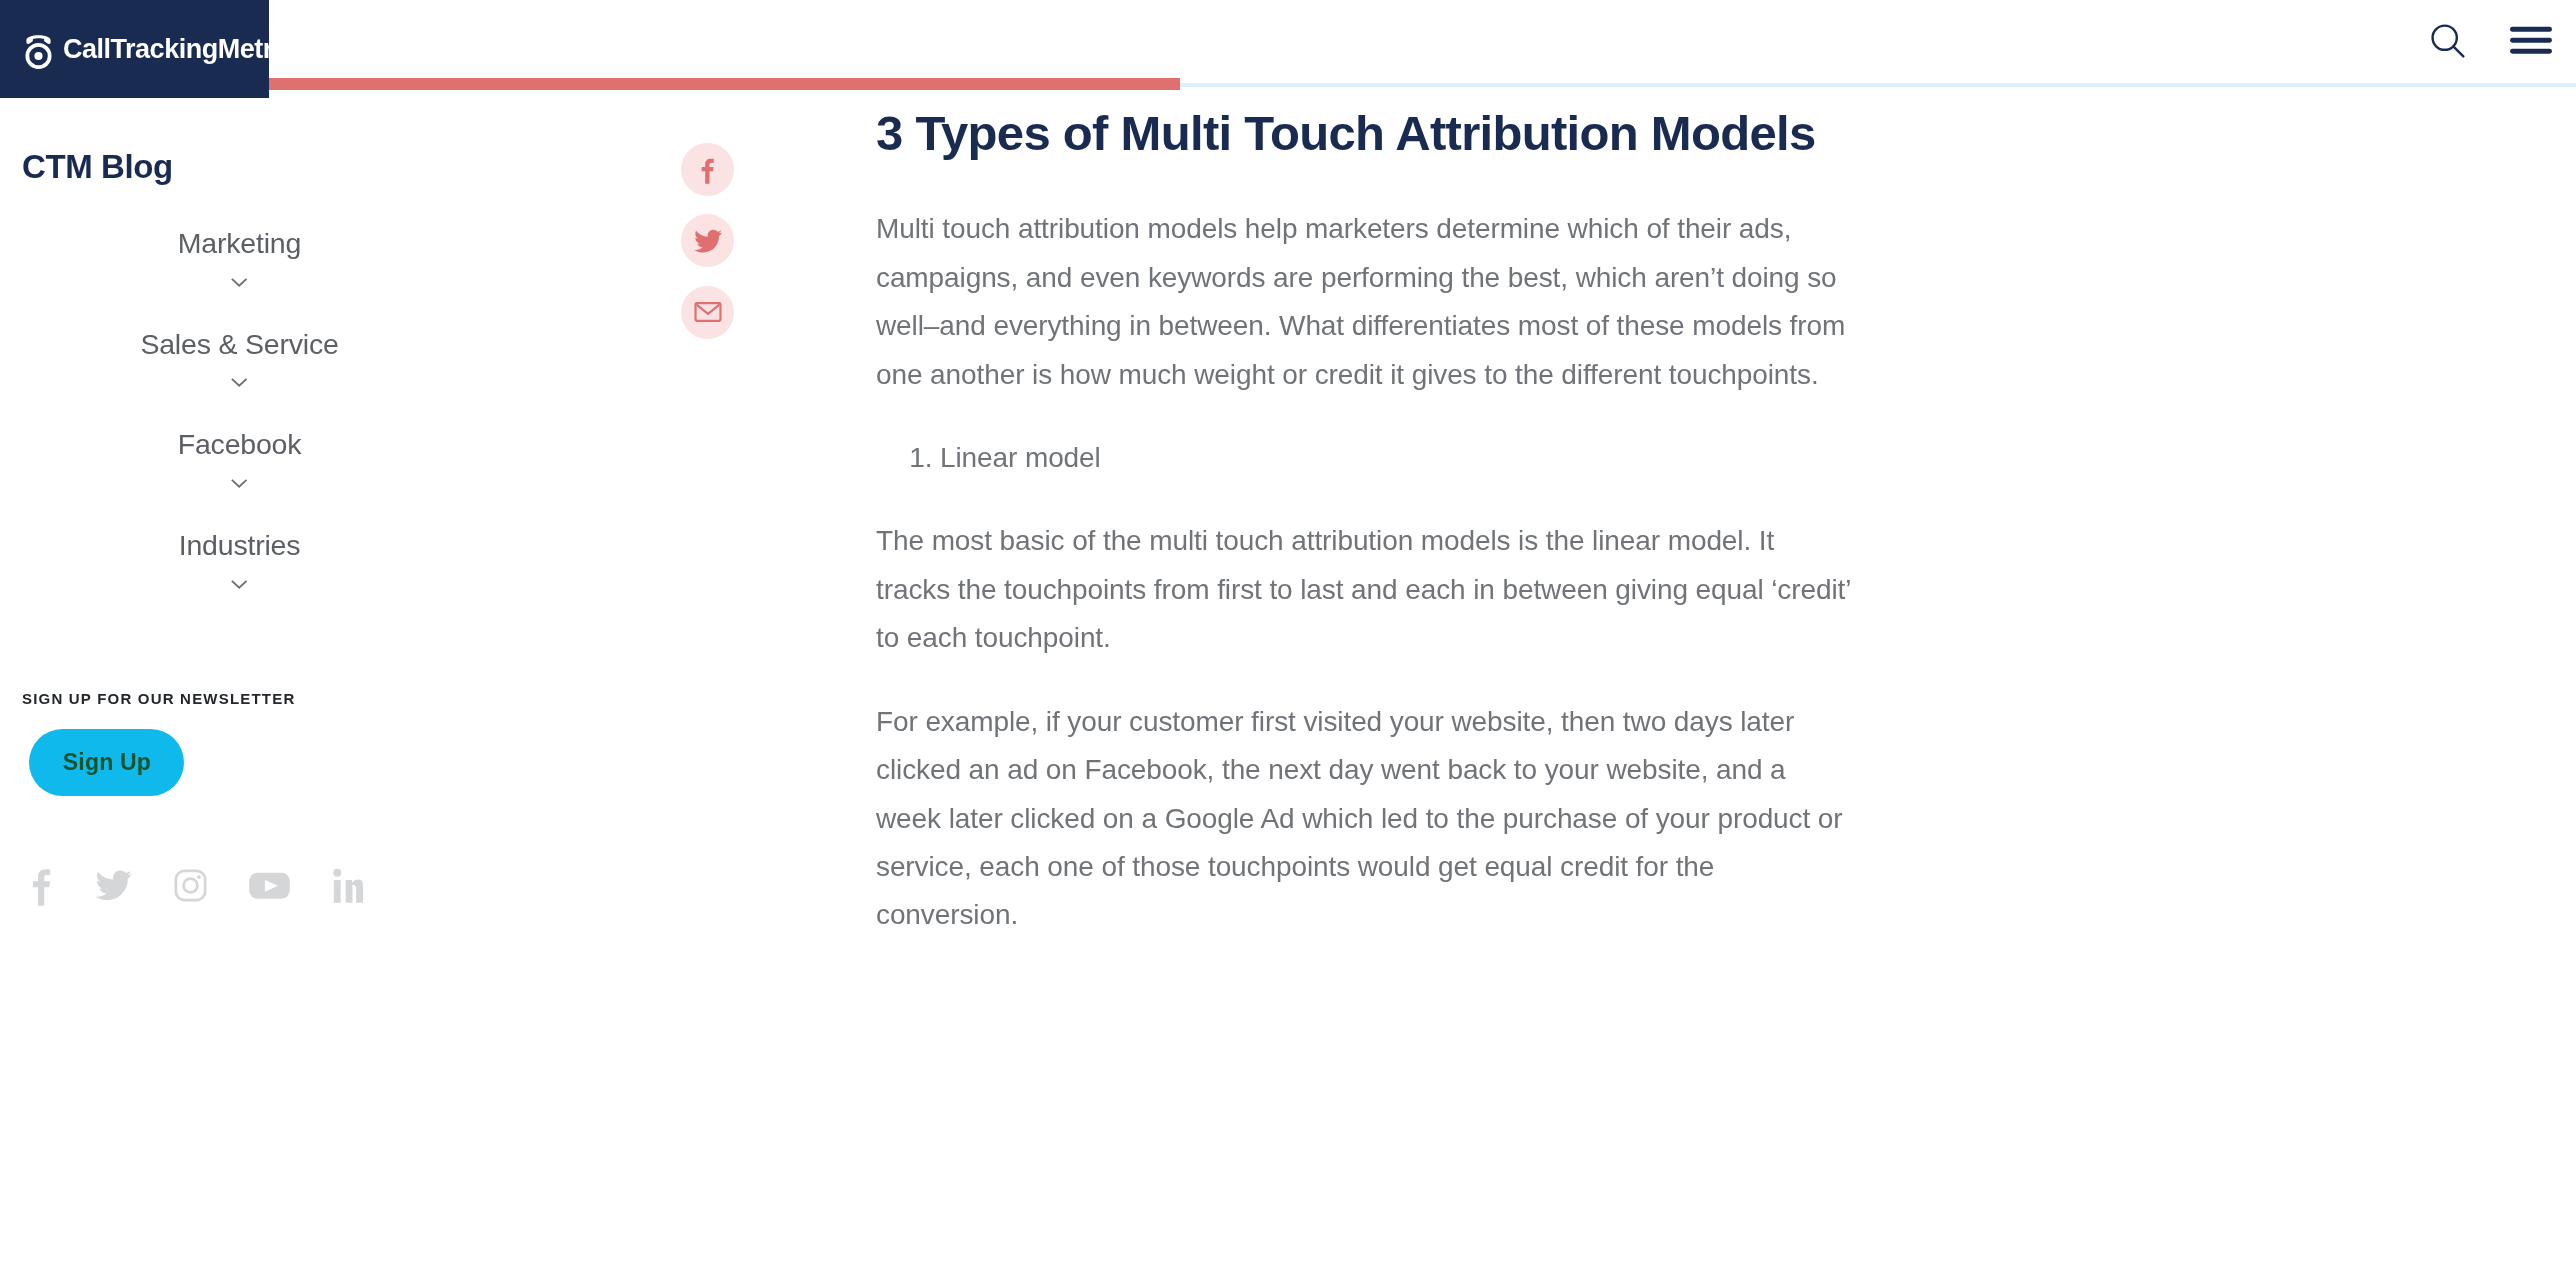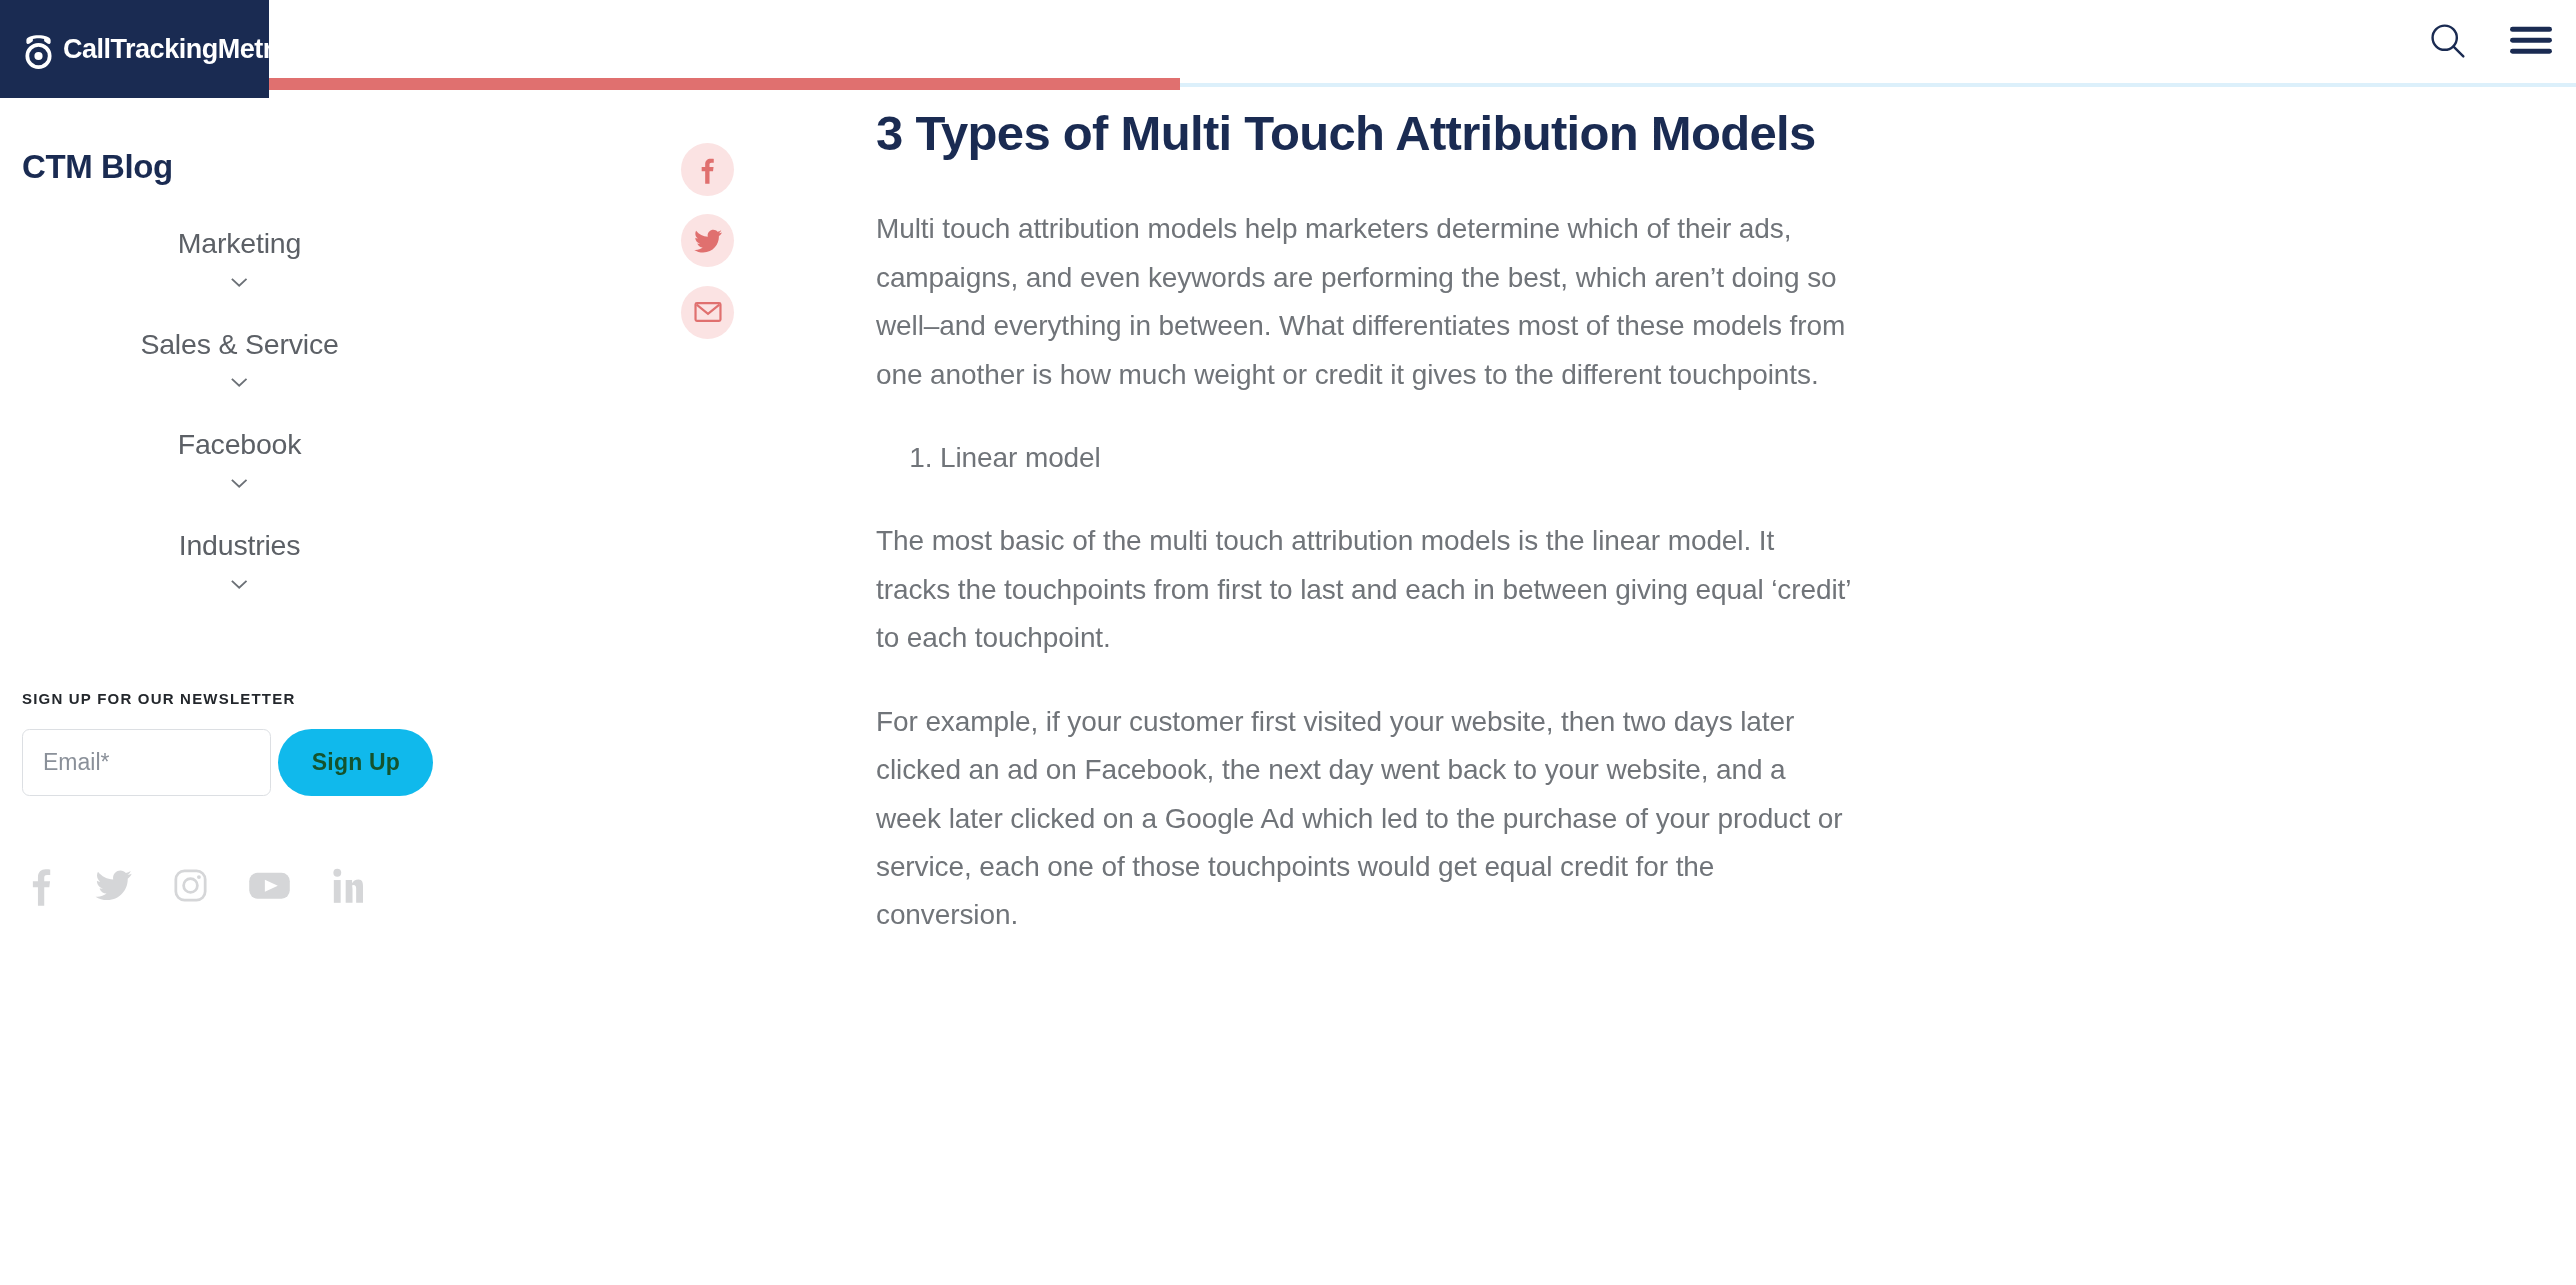--- a/index.html
+++ b/index.html
@@ -231,21 +231,20 @@
         <svg width="18.4" height="11" viewBox="0 0 20 12">
             <polyline points="2,2 10,9.5 18,2" fill="none" stroke="#6b7076" stroke-width="2"></polyline>
           </svg>
       </span>
     </li>
   </ul>
 
   <div class="newsletter">
     <div class="newsletter-heading">SIGN UP FOR OUR NEWSLETTER</div>
     <div class="signup-row">
-      <input class="email-input" type="text" placeholder="Email*" style="">
       <button class="signup-btn">Sign Up</button>
     </div>
   </div>
 
   <div class="social-row">
     <a class="social-link">
       <svg width="24" height="41" viewBox="0 0 26 44">
         <path d="M16.5 44 L16.5 24 L22 24 L22.8 17.5 L16.5 17.5 L16.5 13.6 C16.5 11.8 17 10.6 19.6 10.6 L23 10.6 L23 4.8 C22.4 4.7 20.4 4.5 18 4.5 C13.1 4.5 9.7 7.5 9.7 13 L9.7 17.5 L4.2 17.5 L4.2 24 L9.7 24 L9.7 44 Z" fill="#d5d6d8"></path>
       </svg>
     </a>

